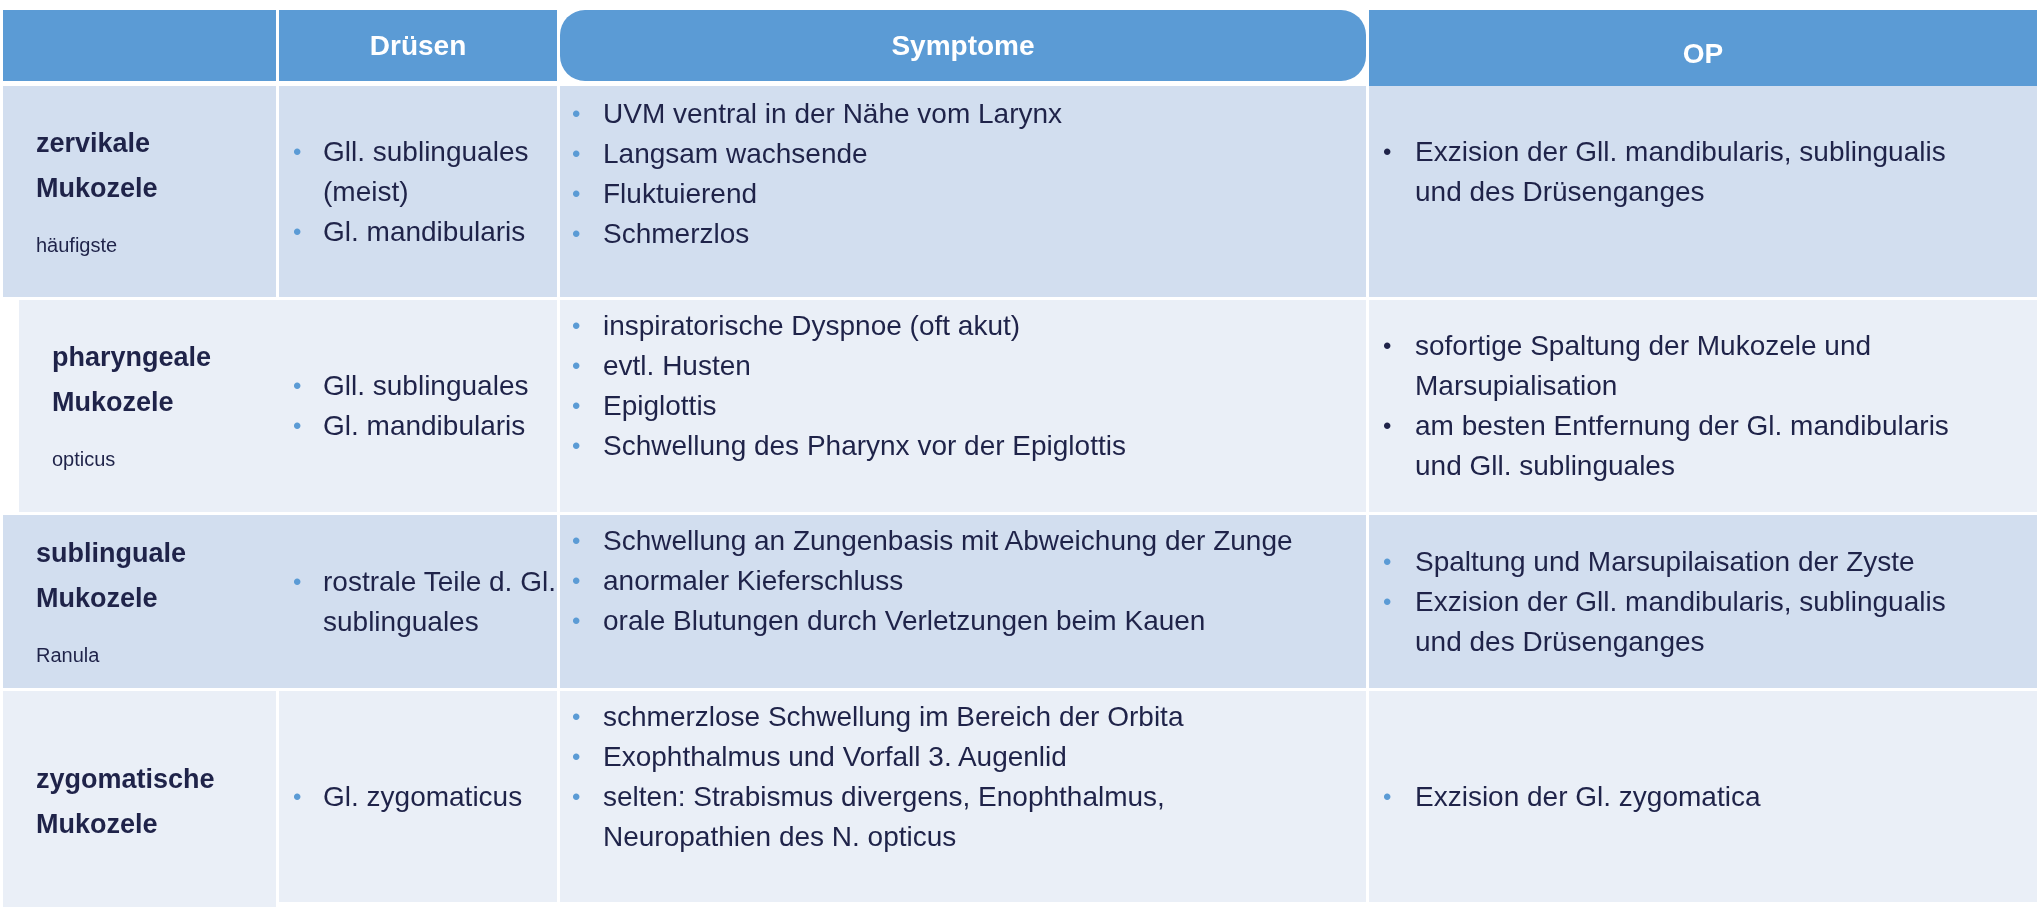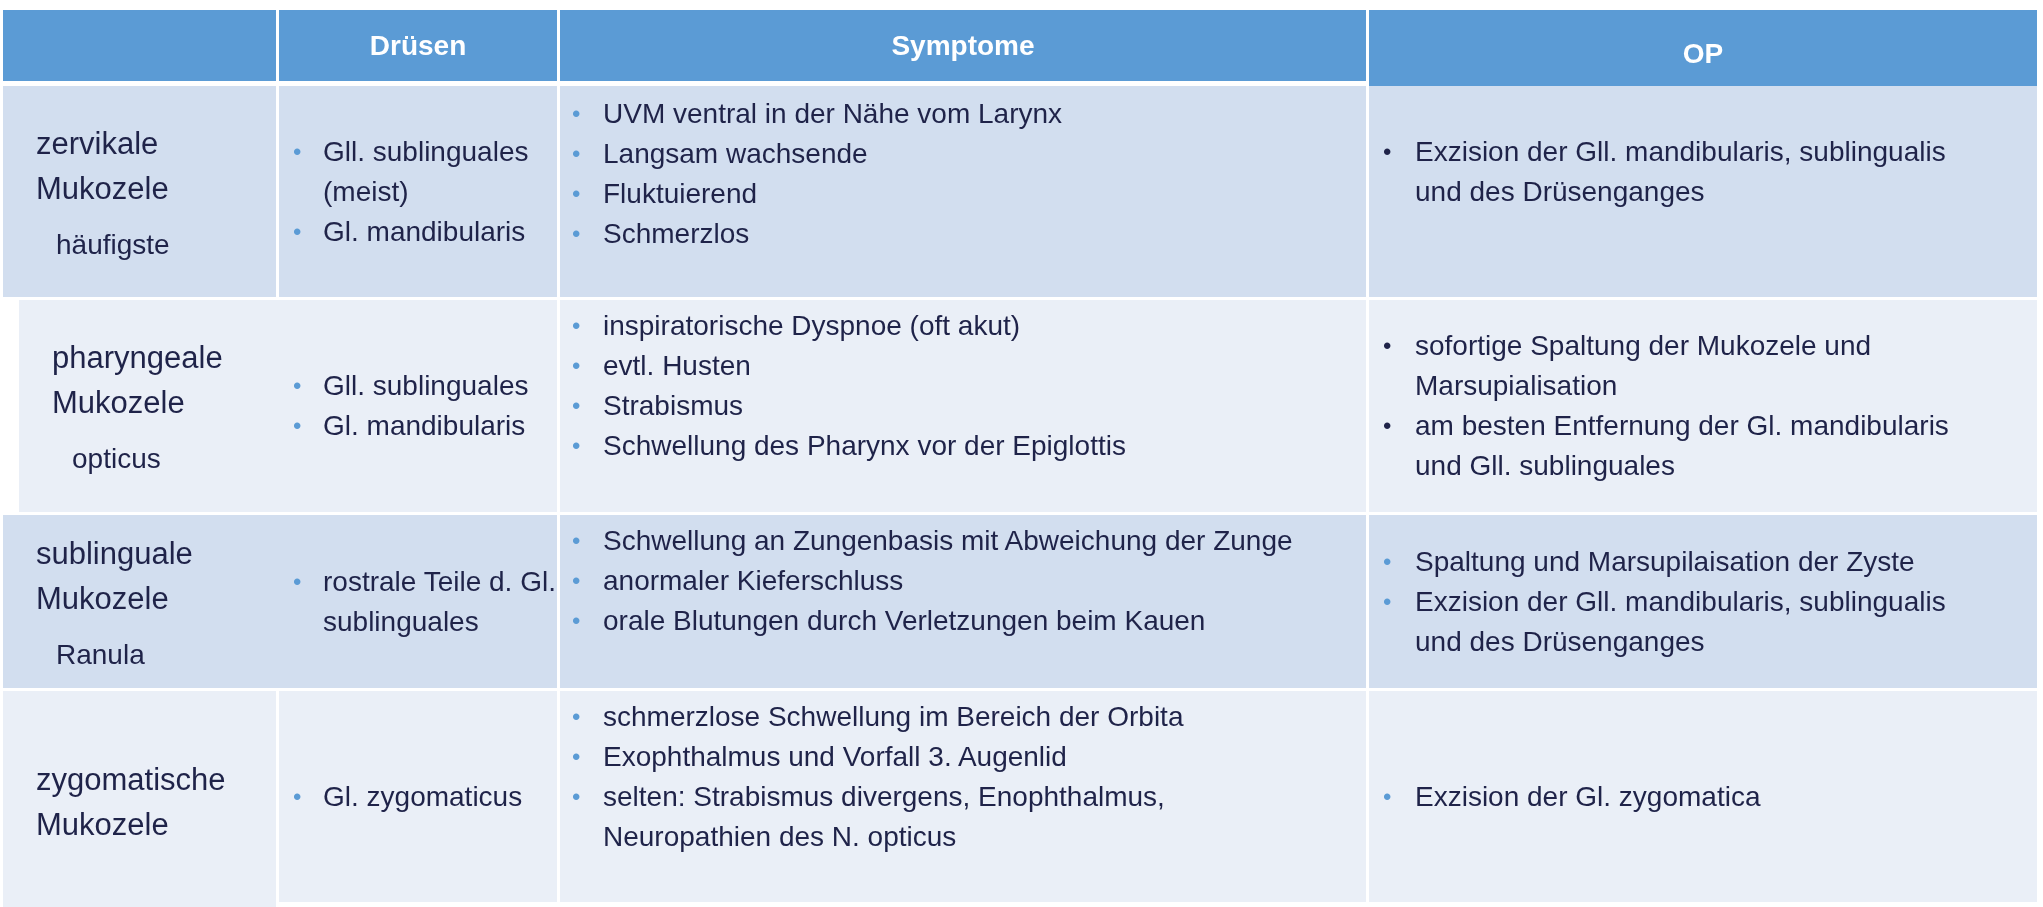--- a/index.html
+++ b/index.html
@@ -2,37 +2,37 @@
 <html><head>
 <meta charset="utf-8">
 <style>
   html, body { margin:0; padding:0; background:#ffffff; }
   body { width:2043px; height:907px; position:relative; overflow:hidden;
          font-family:"Liberation Sans", "DejaVu Sans", sans-serif; color:#1f2349; }
   .cell { position:absolute; box-sizing:border-box; display:flex; flex-direction:column; justify-content:center; }
   .hdr { background:#5b9bd5; color:#ffffff; font-weight:bold; font-size:28px; align-items:center; }
   .r-odd { background:#d2deef; }
   .r-even { background:#eaeff7; }
-  .title { font-weight:normal; font-size:31px; line-height:45px; padding-left:33px; }
-  .sub { font-size:28px; line-height:36px; padding-left:53px; margin-top:16px; }
+  .title { font-weight:bold; font-size:27px; line-height:45px; padding-left:33px; }
+  .sub { font-size:20px; line-height:36px; padding-left:33px; margin-top:16px; }
   ul { list-style:none; margin:0; padding:0; }
   li { position:relative; font-size:28px; line-height:40px; padding-left:42px; }
   li .b { position:absolute; left:14px; top:0; font-size:24px; }
   .blue .b { color:#5b9bd5; }
   .dark .b { color:#1f2349; }
   .drs li { padding-left:44px; } .drs li .b { left:14px; }
   .symp li { padding-left:43px; } .symp li .b { left:12px; }
   .op li { padding-left:46px; } .op li .b { left:14px; }
 </style>
 </head>
 <body>
 
 <div class="cell hdr" style="left:3px;top:10px;width:273px;height:71px;"></div>
 <div class="cell hdr" style="left:279px;top:10px;width:278px;height:71px;">Drüsen</div>
-<div class="cell hdr" style="left:560px;top:10px;width:806px;height:71px;">Symptome</div>
+<div class="cell hdr" style="left:560px;top:10px;width:806px;height:71px;border-radius:25px;">Symptome</div>
 <div class="cell hdr" style="left:1369px;top:10px;width:668px;height:87px;">OP</div>
 
 <div class="cell r-odd" style="left:3px;top:86px;width:273px;height:211px;">
   <div class="title">
     <div>zervikale</div>
     <div>Mukozele</div>
   </div>
   <div class="sub">häufigste</div>
 </div>
 <div class="cell r-odd drs" style="left:279px;top:86px;width:278px;height:211px;">
@@ -65,21 +65,21 @@
 <div class="cell r-even drs" style="left:279px;top:300px;width:278px;height:212px;">
   <ul class="blue">
     <li><span class="b">•</span><span>Gll. sublinguales</span></li>
     <li><span class="b">•</span><span>Gl. mandibularis</span></li>
   </ul>
 </div>
 <div class="cell r-even symp" style="left:560px;top:300px;width:806px;height:212px;justify-content:flex-start;padding-top:6px;">
   <ul class="blue">
     <li><span class="b">•</span><span>inspiratorische Dyspnoe (oft akut)</span></li>
     <li><span class="b">•</span><span>evtl. Husten</span></li>
-    <li><span class="b">•</span><span>Strabismus</span></li>
+    <li><span class="b">•</span><span>Epiglottis</span></li>
     <li><span class="b">•</span><span>Schwellung des Pharynx vor der Epiglottis</span></li>
   </ul>
 </div>
 <div class="cell r-even op" style="left:1369px;top:300px;width:668px;height:212px;">
   <ul class="dark" style="width:620px;">
     <li><span class="b">•</span><span>sofortige Spaltung der Mukozele und Marsupialisation</span></li>
     <li><span class="b">•</span><span>am besten Entfernung der Gl. mandibularis und Gll. sublinguales</span></li>
   </ul>
 </div>
 

